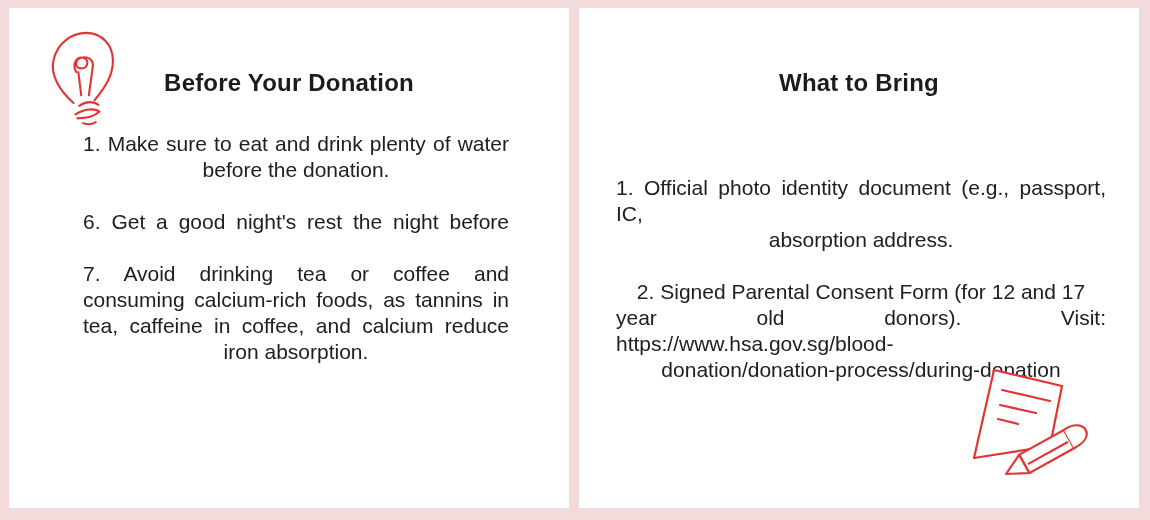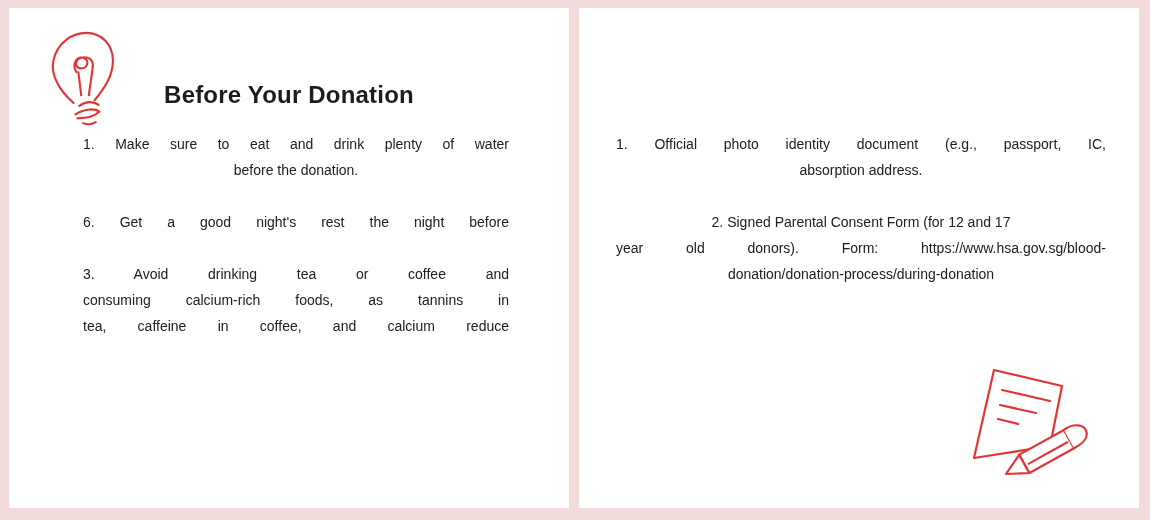--- a/index.html
+++ b/index.html
@@ -23,36 +23,36 @@
   .card {
     position: relative;
     background: #ffffff;
     flex: 1 1 0;
     height: 100%;
   }
   .card-title {
     position: absolute;
     top: 61px;
     left: 0; right: 0;
-    margin: 12px;
+    margin: 0;
     text-align: center;
     font-size: 24px;
     line-height: 28px;
     font-weight: 700;
     letter-spacing: 0.2px;
     color: #1c1c1c;
   }
   .card-body {
     position: absolute;
     top: 123px;
-    font-size: 14px;
+    font-size: 21px;
     color: #202020;
   }
   .body-left  { left: 74px; width: 426px; }
-  .body-right { left: 37px; width: 490px; }
+  .body-right { left: 37px; width: 490px; margin-top: 44px; }
   .item { margin: 0 0 26px 0; }
   .item:last-child { margin-bottom: 0; }
   .line {
     line-height: 26px;
     text-align: center;
   }
   .line.stretch {
     text-align: justify;
     text-align-last: justify;
   }
@@ -87,37 +87,39 @@
 
     <div class="card-body body-left">
       <div class="item">
         <div class="line stretch">1. Make sure to eat and drink plenty of water</div>
         <div class="line">before the donation.</div>
       </div>
       <div class="item">
         <div class="line stretch">6. Get a good night's rest the night before</div>
       </div>
       <div class="item">
-        <div class="line stretch">3. Avoid drinking tea or coffee and</div>
+        <div class="line stretch">7. Avoid drinking tea or coffee and</div>
         <div class="line stretch">consuming calcium-rich foods, as tannins in</div>
         <div class="line stretch">tea, caffeine in coffee, and calcium reduce</div>
+        <div class="line">iron absorption.</div>
       </div>
     </div>
   </section>
 
   <section class="card">
+    <h2 class="card-title">What to Bring</h2>
 
     <div class="card-body body-right">
       <div class="item">
         <div class="line stretch">1. Official photo identity document (e.g., passport, IC,</div>
         <div class="line">absorption address.</div>
       </div>
       <div class="item">
         <div class="line">2. Signed Parental Consent Form (for 12 and 17</div>
-        <div class="line stretch">year old donors). Form: https://www.hsa.gov.sg/blood-</div>
+        <div class="line stretch">year old donors). Visit: https://www.hsa.gov.sg/blood-</div>
         <div class="line">donation/donation-process/during-donation</div>
       </div>
     </div>
 
     <svg class="icon-pencil" viewBox="0 0 140 125" fill="none" stroke="#e23636" stroke-width="2.2" stroke-linecap="round" stroke-linejoin="round">
       <path d="M36 12 L104 28 L92 88 L16 100 Z" fill="#ffffff"></path>
       <path d="M44 32 L92 43"></path>
       <path d="M42 47 L78 55"></path>
       <path d="M40 61 L60 66"></path>
       <g transform="translate(48 116) rotate(-29)">

